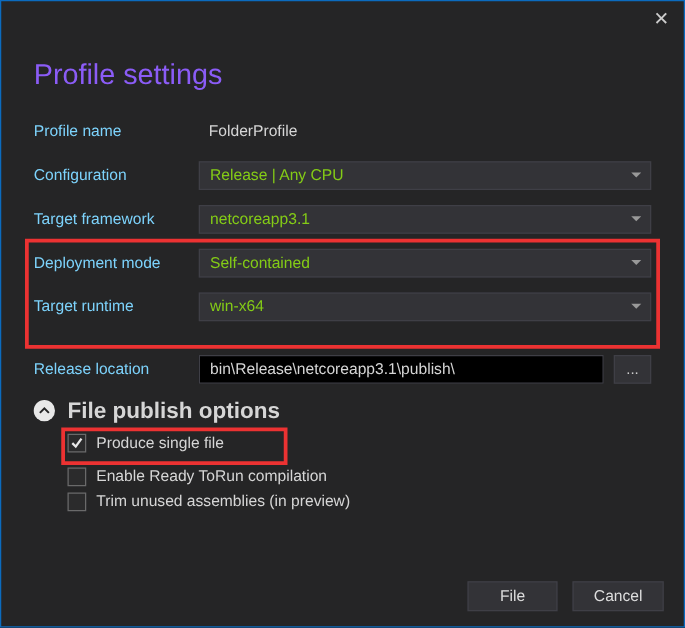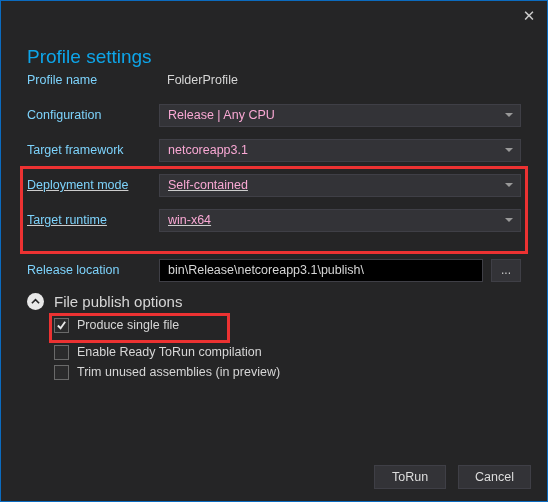--- a/index.html
+++ b/index.html
@@ -19,22 +19,23 @@
     width: 18px; height: 18px;
     color: #ccc;
     cursor: pointer;
     background: none; border: none;
     font-size: 15px;
     line-height: 18px;
   }
   .content { padding: 45px 26px 0 26px; }
   h1.title {
     font-weight: 300;
-    font-size: 19px;
-    color: #0ea5e9;
+    font-size: 23px;
+    color: #8b5cf6;
+    margin-bottom: 20px;
   }
   .form-row {
     display: flex;
     align-items: center;
     min-height: 24px;
     margin-bottom: 11px;
   }
   .form-label {
     width: 132px;
     flex: 0 0 132px;
@@ -45,21 +46,21 @@
     flex: 1;
     font-size: 12.5px;
     color: #d6d6d6;
     padding: 4px 8px;
   }
   .dropdown {
     flex: 1;
     position: relative;
     background: #333337;
     border: 1px solid #3f3f46;
-    color: #f9a8d4;
+    color: #84cc16;
     padding: 3px 8px;
     height: 23px;
     display: flex;
     align-items: center;
     font-size: 12.5px;
   }
   .dropdown .caret {
     position: absolute;
     right: 7px;
     top: 50%;
@@ -90,42 +91,41 @@
     font-size: 12px;
     display: flex;
     align-items: center;
     justify-content: center;
     cursor: pointer;
   }
   .highlight {
     border: 3px solid #ec3232;
     padding: 4px 4px;
     margin: -7px -7px 4px -7px;
-    text-decoration: underline;
   }
   .highlight .form-row { margin-bottom: 11px; }
   .highlight .form-row:last-child { margin-bottom: 15px; }
   .expander {
     display: flex;
     align-items: center;
     margin-top: 4px;
     margin-bottom: 8px;
   }
   .expander-btn {
     width: 17px; height: 17px;
     border-radius: 50%;
     background: #e8e8e8;
     display: flex;
     align-items: center;
     justify-content: center;
     margin-right: 10px;
     cursor: pointer;
   }
   .expander-btn svg { width: 9px; height: 9px; }
-  .expander-label { color: #d6d6d6; font-size: 15px; }
+  .expander-label { color: #d6d6d6; font-size: 18px; font-weight: bold; }
   .options {
     margin-left: 27px;
   }
   .opt-highlight {
     display: inline-block;
     border: 3px solid #ec3232;
     padding: 2px 48px 2px 2px;
     margin: -5px -5px 2px -5px;
   }
   .check-row {
@@ -244,15 +244,15 @@
     <div class="check-row">
       <div class="checkbox">
         
       </div>
       <span class="check-label">Trim unused assemblies (in preview)</span>
     </div>
   </div>
 </div>
 
 <div class="footer">
-  <button class="btn">ToRun</button>
+  <button class="btn">File</button>
   <button class="btn">Cancel</button>
 </div>
 
 </body></html>

